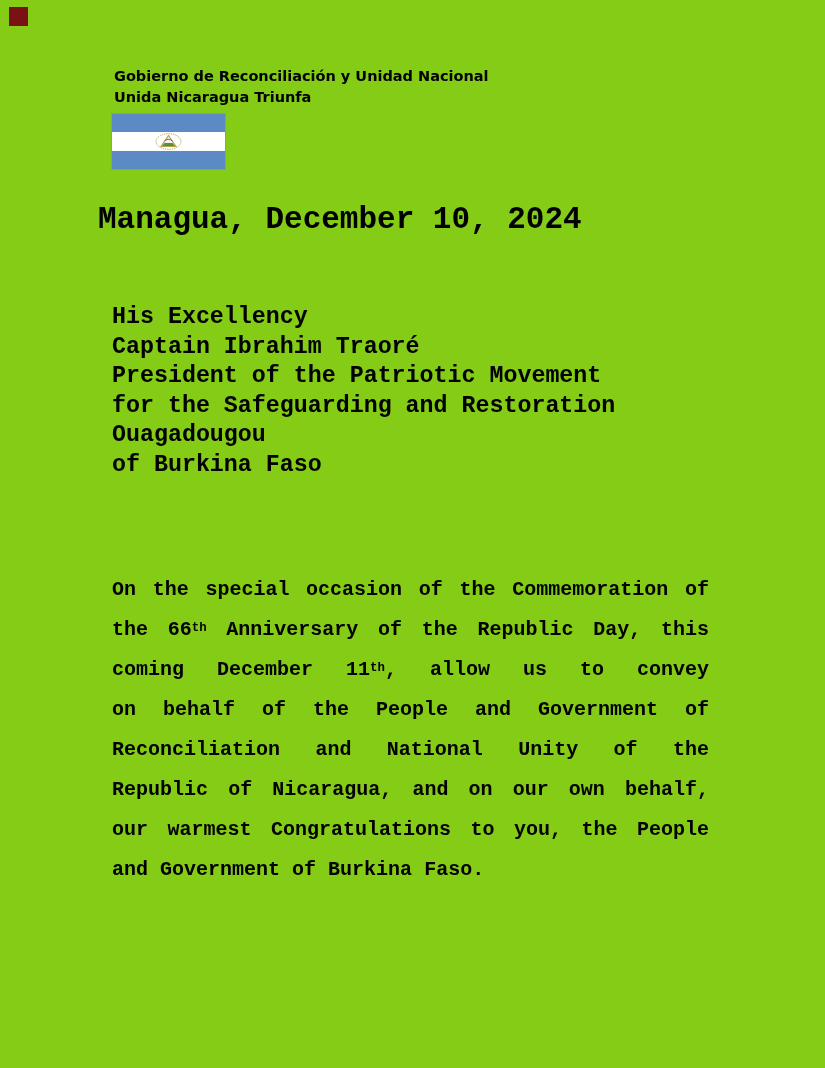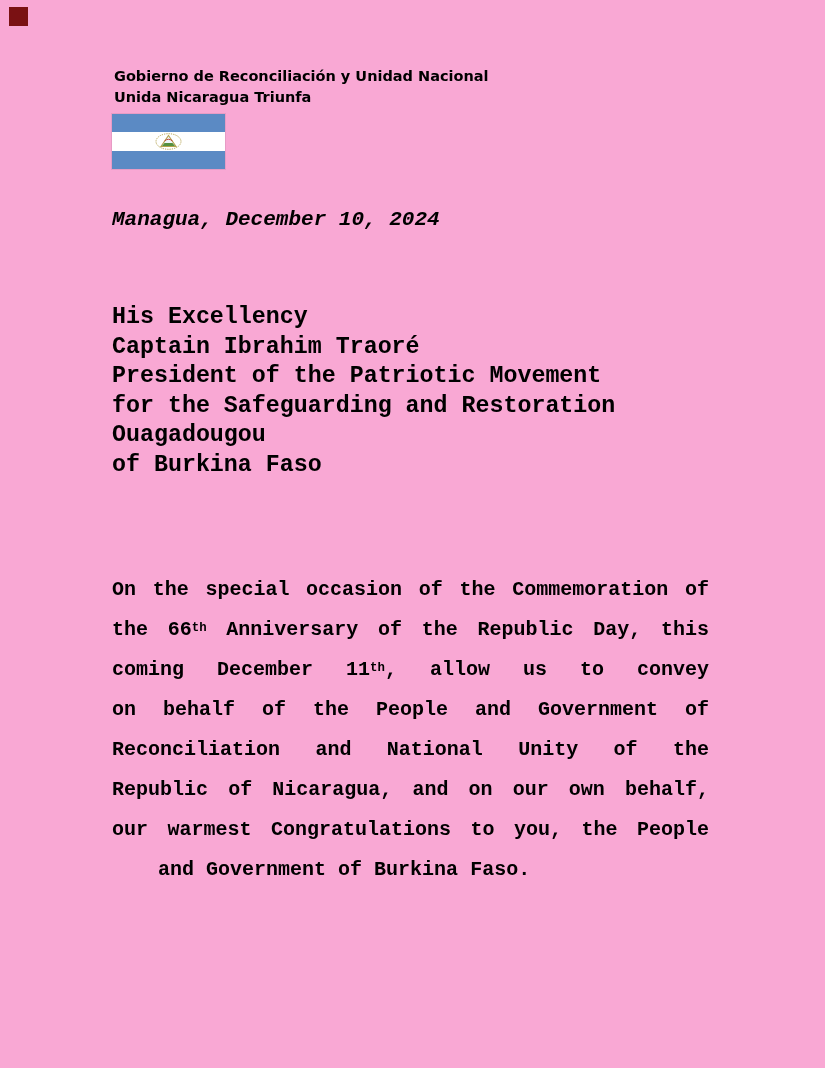--- a/index.html
+++ b/index.html
@@ -1,20 +1,20 @@
 <!DOCTYPE html>
 <html><head>
 <meta charset="utf-8">
 <style>
   html, body { margin: 0; padding: 0; background: #ffffff; }
   .page {
     position: relative;
     width: 825px;
     height: 1068px;
-    background: #f9a8d4;
+    background: #84cc16;
     overflow: hidden;
     font-family: "Liberation Mono", "DejaVu Sans Mono", monospace;
     color: #000000;
   }
   .corner-mark {
     position: absolute;
     left: 9px; top: 7px;
     width: 19px; height: 19px;
   }
   .header {
@@ -36,24 +36,23 @@
   .flag .stripe-top    { position: absolute; left: 0; top: 0;    width: 113px; height: 18px; }
   .flag .stripe-middle { position: absolute; left: 0; top: 18px; width: 113px; height: 19px; }
   .flag .stripe-bottom { position: absolute; left: 0; top: 37px; width: 113px; height: 18px; }
   .flag .emblem { position: absolute; left: 43px; top: 19px; }
   .mono {
     font-weight: bold;
     white-space: nowrap;
   }
   .date-line {
     position: absolute;
-    left: 112px; top: 205px;
-    font-size: 21px;
+    left: 98px; top: 205px;
+    font-size: 31px;
     line-height: 29.5px;
-    font-style: italic;
   }
   .recipient {
     position: absolute;
     left: 112px; top: 303px;
     font-size: 23.3px;
     line-height: 29.5px;
     font-weight: bold;
   }
   .salutation {
     position: absolute;
@@ -63,21 +62,21 @@
   }
   .body-par {
     position: absolute;
     left: 112px; top: 570px;
     width: 597px;
     font-size: 20px;
     font-weight: bold;
   }
   .body-line { height: 40px; line-height: 40px; white-space: nowrap; }
   .body-line.just { display: flex; justify-content: space-between; }
-  .body-line.last { display: block; margin-left: 46px; }
+  .body-line.last { display: block; }
   sup {
     font-size: 0.62em;
     vertical-align: 0.33em;
     line-height: 0;
   }
 </style>
 </head>
 <body>
 
 <div class="page">

